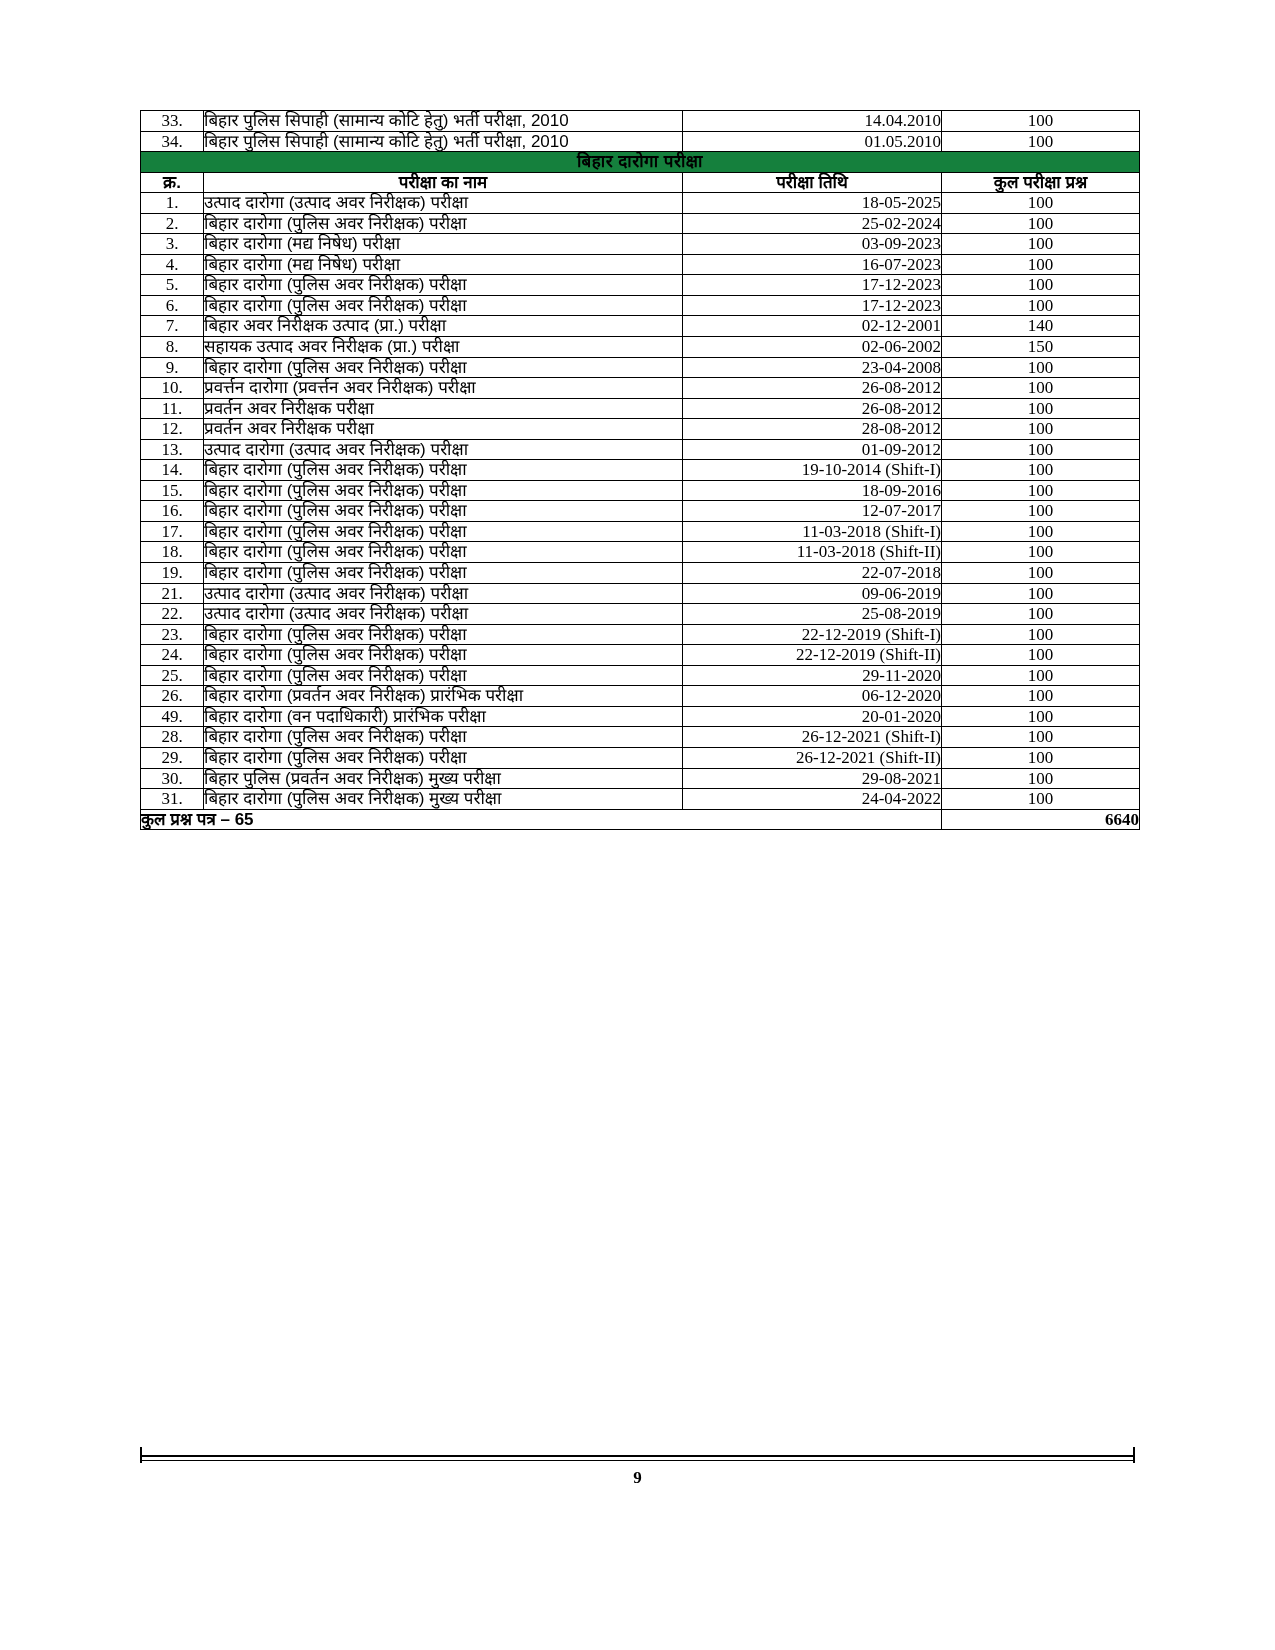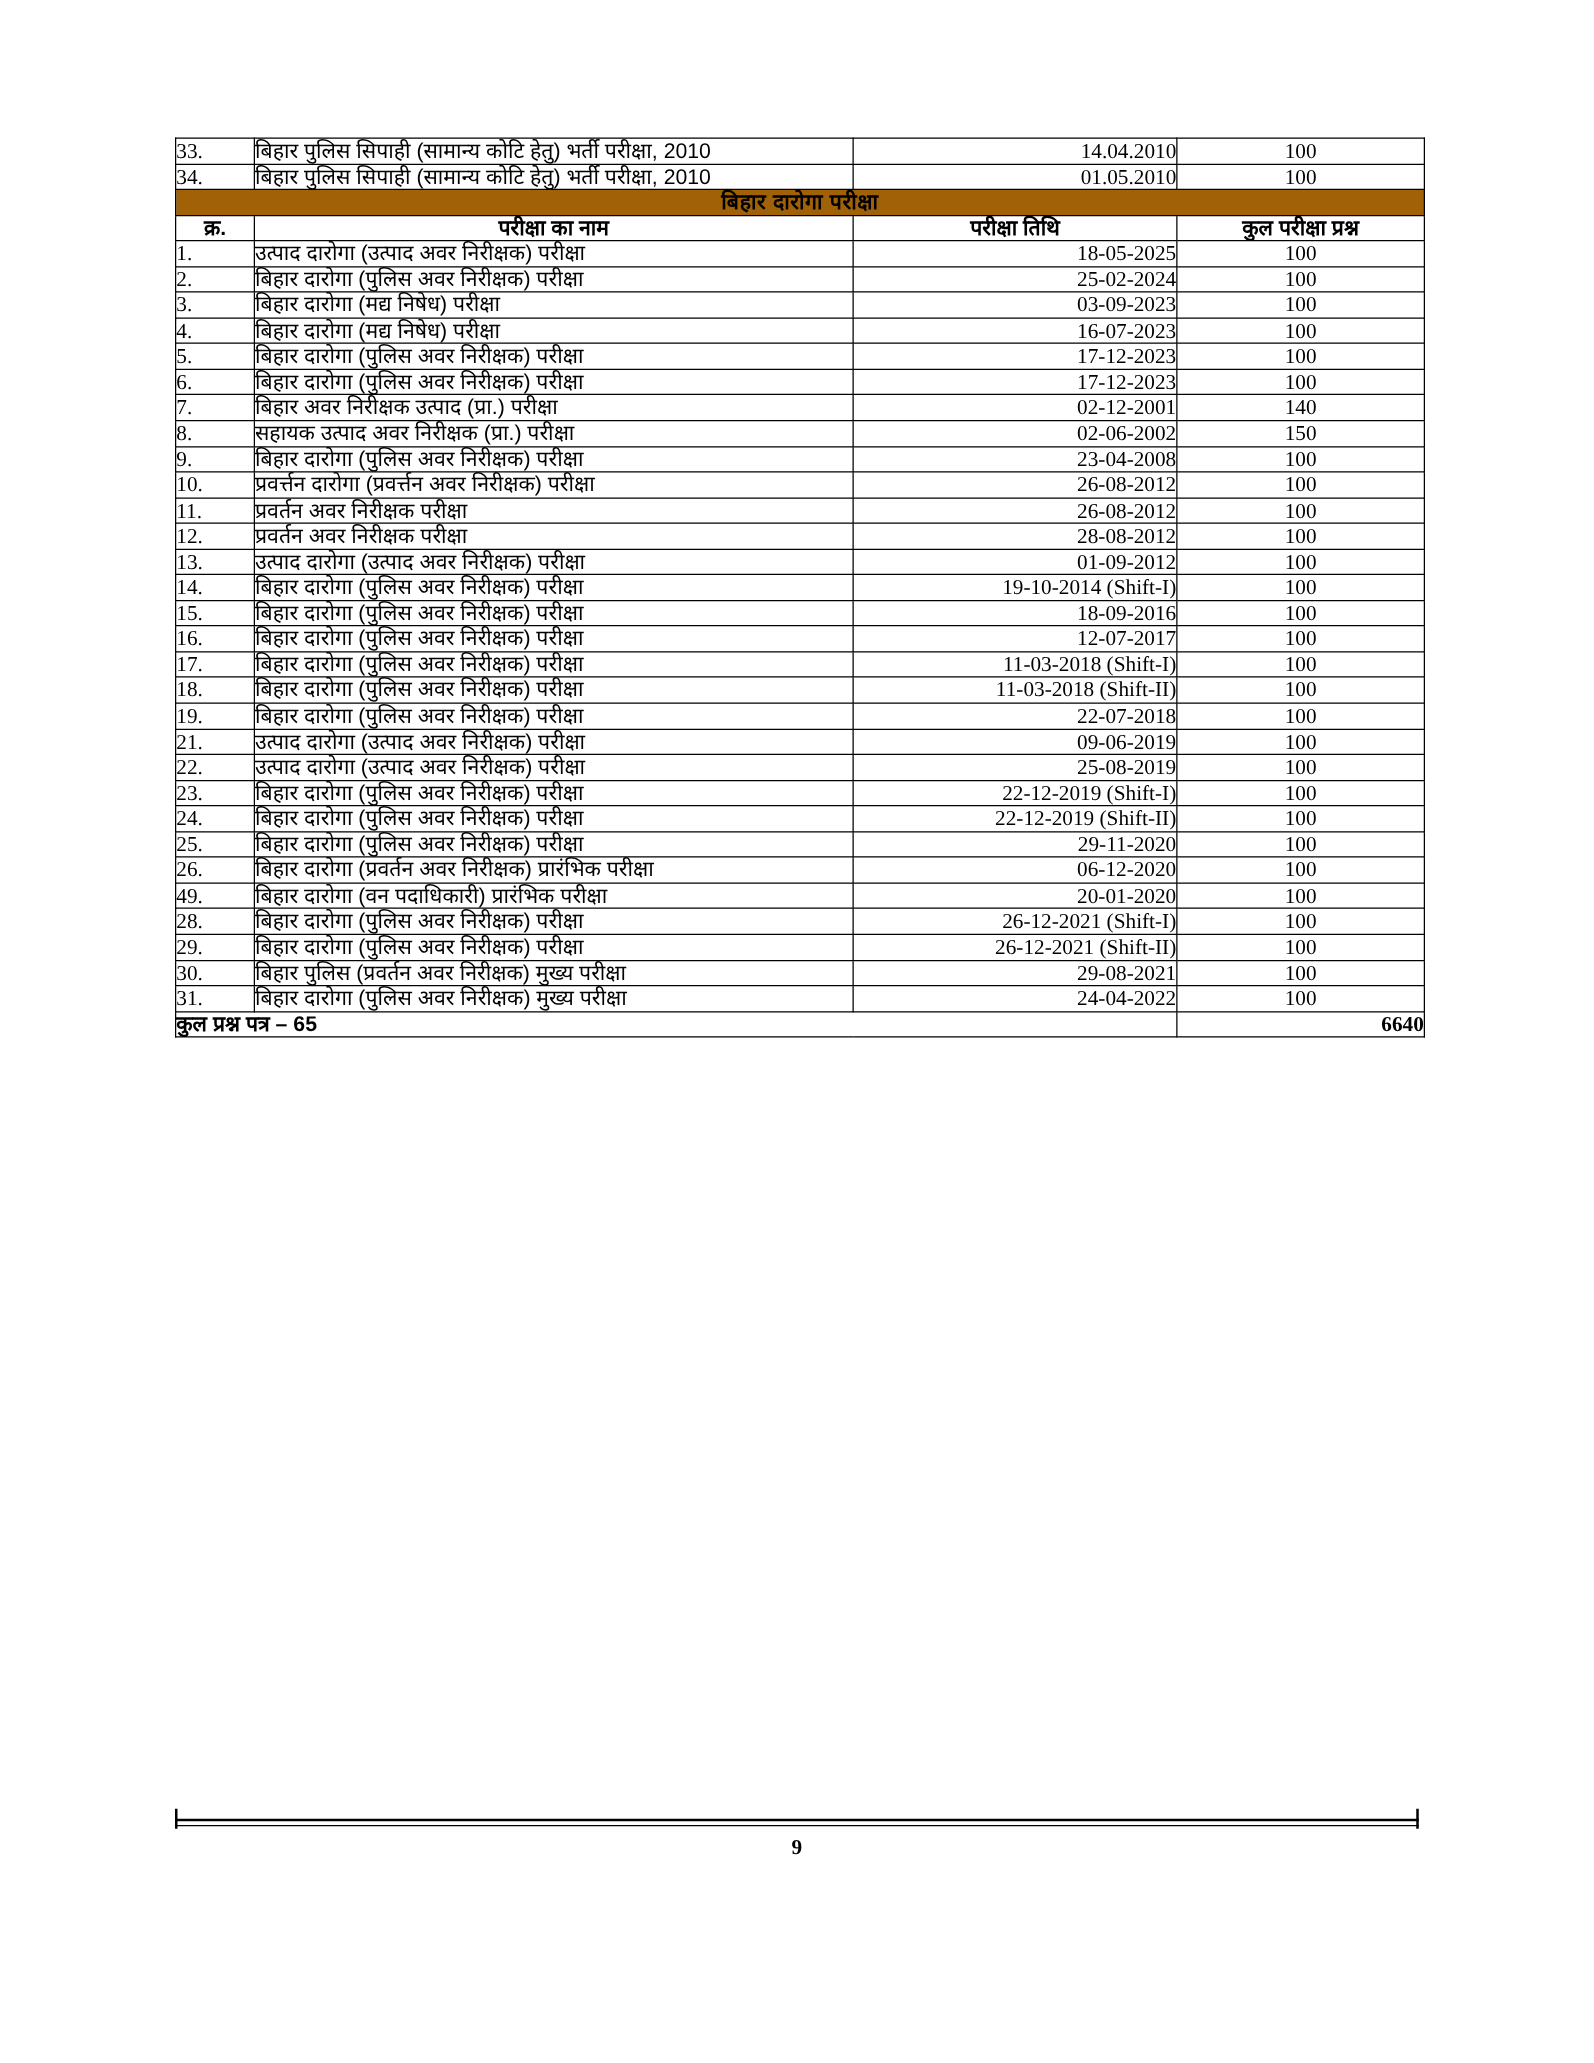--- a/index.html
+++ b/index.html
@@ -30,21 +30,21 @@
   }
   table.doc-table td {
     border: 1px solid #000000;
     padding: 0;
     vertical-align: middle;
     font-size: 17px;
     line-height: 1.15;
   }
   .c-sn {
     width: 62px;
-    text-align: left;
+    text-align: center;
     font-family: "Liberation Serif", serif;
     font-size: 18px;
     padding: 7px 0 7px 0;
   }
   .c-name {
     width: 478px;
     text-align: left;
     padding: 7px 0 7px 14px;
     font-family: "Liberation Sans", sans-serif;
     font-size: 16.5px;
@@ -62,21 +62,21 @@
     text-align: center;
     font-family: "Liberation Serif", serif;
     font-size: 18px;
     padding: 7px 0;
   }
   .section-title {
     text-align: center;
     font-family: "Liberation Sans", sans-serif;
     font-weight: bold;
     font-size: 26px;
-    background: #a16207;
+    background: #15803d;
     padding: 11px 0 13px 0;
     letter-spacing: 0.5px;
   }
   .head-cell {
     text-align: center;
     font-family: "Liberation Sans", sans-serif;
     font-weight: bold;
     font-size: 18px;
     padding: 11px 0;
   }

